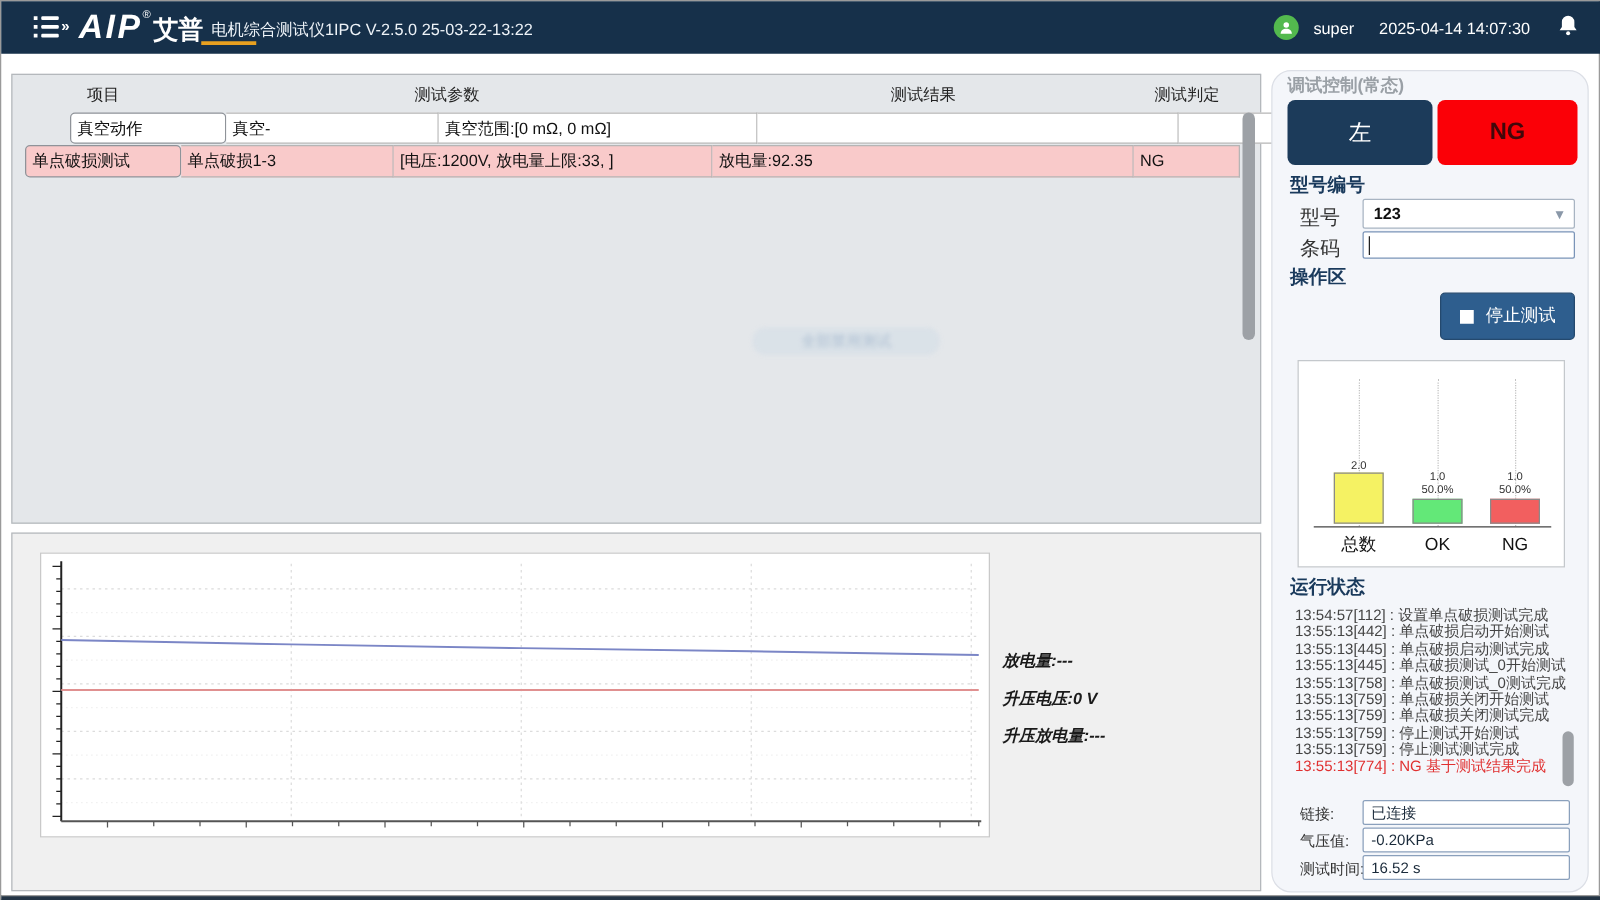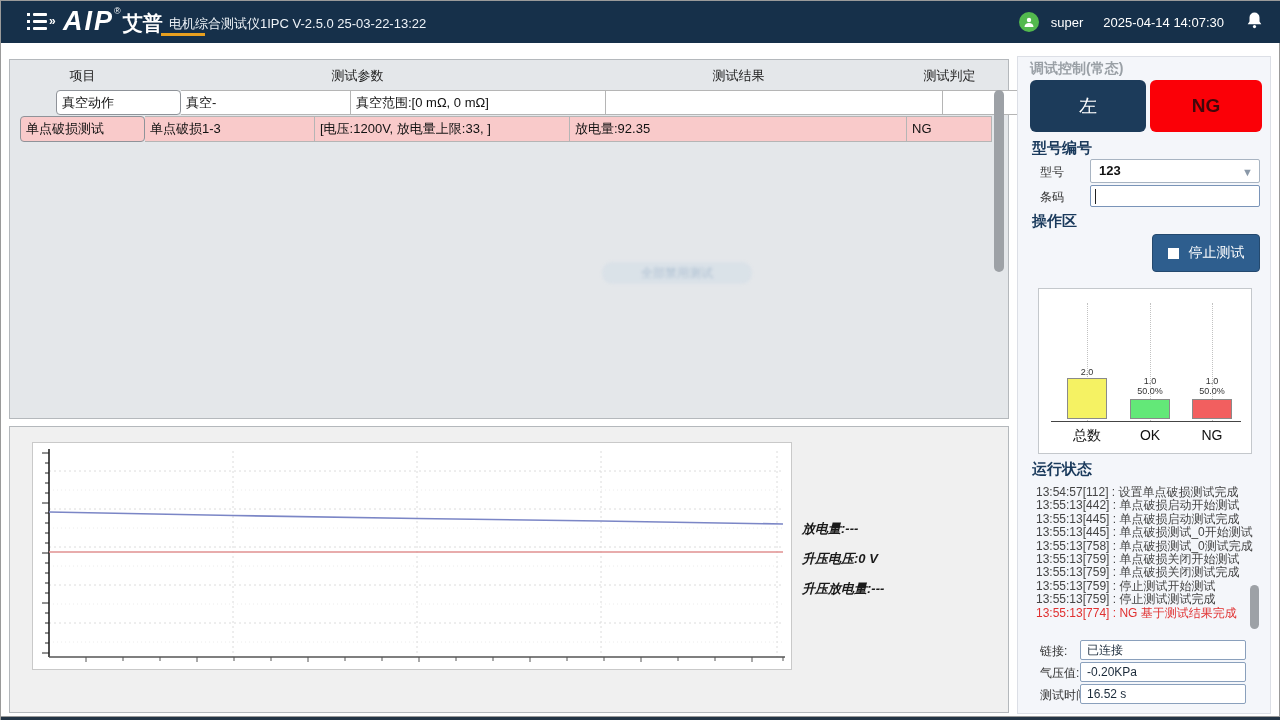--- a/index.html
+++ b/index.html
@@ -38,28 +38,28 @@
   #table-scroll-thumb { position:absolute; left:1px; top:0; width:10px; height:182px; background:#9da1a6; border-radius:6px; }
   #ghost-hint { left:592px; top:202px; width:150px; height:22px; background:rgba(205,218,230,0.55); border-radius:10px;
     color:#9fb6cc; font-size:12px; text-align:center; line-height:22px; filter:blur(1.6px); opacity:0.8; }
 
   
   #wave-panel { left:8px; top:425px; width:1000px; height:287px; background:#f0f0f0; border:1px solid #b4b8bc; }
   #wave-card { position:absolute; left:22px; top:15px; width:760px; height:228px; background:#fff; border:1px solid #c9c9c9; }
   .wave-label { position:absolute; left:792px; font-size:13px; font-weight:bold; font-style:italic; color:#1a1a1a; }
 
   
-  #right-panel { left:1016px; top:55px; width:254px; height:658px; background:#f4f6fa; border:1px solid #dcdfe6; border-radius:0; }
+  #right-panel { left:1016px; top:55px; width:254px; height:658px; background:#f4f6fa; border:1px solid #dcdfe6; border-radius:16px; }
   #debug-title { left:12px; top:3px; font-size:14px; font-weight:bold; color:#9aa0a6; }
   #side-btn { left:12px; top:23px; width:116px; height:52px; background:#1c3b5a; border-radius:6px; color:#fff;
     font-size:18px; display:flex; align-items:center; justify-content:center; cursor:pointer; }
   #result-btn { left:132px; top:23px; width:112px; height:52px; background:#fb0007; border-radius:6px; color:#42070a;
     font-size:19px; font-weight:bold; display:flex; align-items:center; justify-content:center; cursor:pointer; }
   .section-h { position:absolute; left:14px; font-size:15px; font-weight:bold; color:#1a3a5c; }
-  .fld-label { position:absolute; left:22px; font-size:12px; color:#333; }
+  .fld-label { position:absolute; left:22px; font-size:16px; color:#333; }
   #model-select { left:72px; top:102px; width:170px; height:24px; background:#fff; border:1px solid #a8b4c2; border-radius:2px;
     font-size:13px; font-weight:bold; color:#111; line-height:22px; padding-left:8px; cursor:pointer; }
   #model-caret { position:absolute; right:6px; top:1px; color:#8a98a8; font-size:11px; }
   #barcode-input { left:72px; top:128px; width:170px; height:22px; background:#fff; border:1px solid #7a94b8; border-radius:2px; cursor:text; }
   #barcode-cursor { position:absolute; left:4px; top:3px; width:1px; height:15px; background:#222; }
   .op-btn { position:absolute; top:177px; height:38px; background:#2e5e8e; border:1px solid #24496e; border-radius:4px; color:#fff;
     font-size:14px; display:flex; align-items:center; justify-content:center; gap:10px; cursor:pointer; }
   #start-btn { left:18px; width:110px; }
   #stop-btn { left:134px; width:108px; }
   .play-tri { width:0; height:0; border-left:10px solid #fff; border-top:6px solid transparent; border-bottom:6px solid transparent; }
@@ -75,21 +75,21 @@
   .cat-label { position:absolute; top:138px; font-size:14px; color:#111; text-align:center; width:56px; }
 
   
   #log-box { left:18px; top:429px; width:224px; height:148px; overflow:hidden; }
   .log-line { font-size:12px; color:#444; line-height:13.4px; white-space:nowrap; }
   .log-line.ng { color:#e03030; }
   #log-scroll-thumb { left:232px; top:528px; width:9px; height:44px; background:#9da1a6; border-radius:5px; }
 
   
   .foot-label { position:absolute; left:22px; font-size:12px; color:#333; }
-  .foot-box { position:absolute; left:62px; width:166px; height:20px; background:#fff; border:1px solid #8aa0bc; border-radius:2px;
+  .foot-box { position:absolute; left:72px; width:166px; height:20px; background:#fff; border:1px solid #8aa0bc; border-radius:2px;
     font-size:12px; color:#1a2a3a; line-height:18px; padding-left:6px; }
 
   #bottom-strip { left:0; top:715px; width:1280px; height:5px; background:#233445; border-top:1px solid #9a9a9a; }
 </style>
 </head>
 <body>
 
 <div id="root">
 
   <div id="topbar" class="abs">

